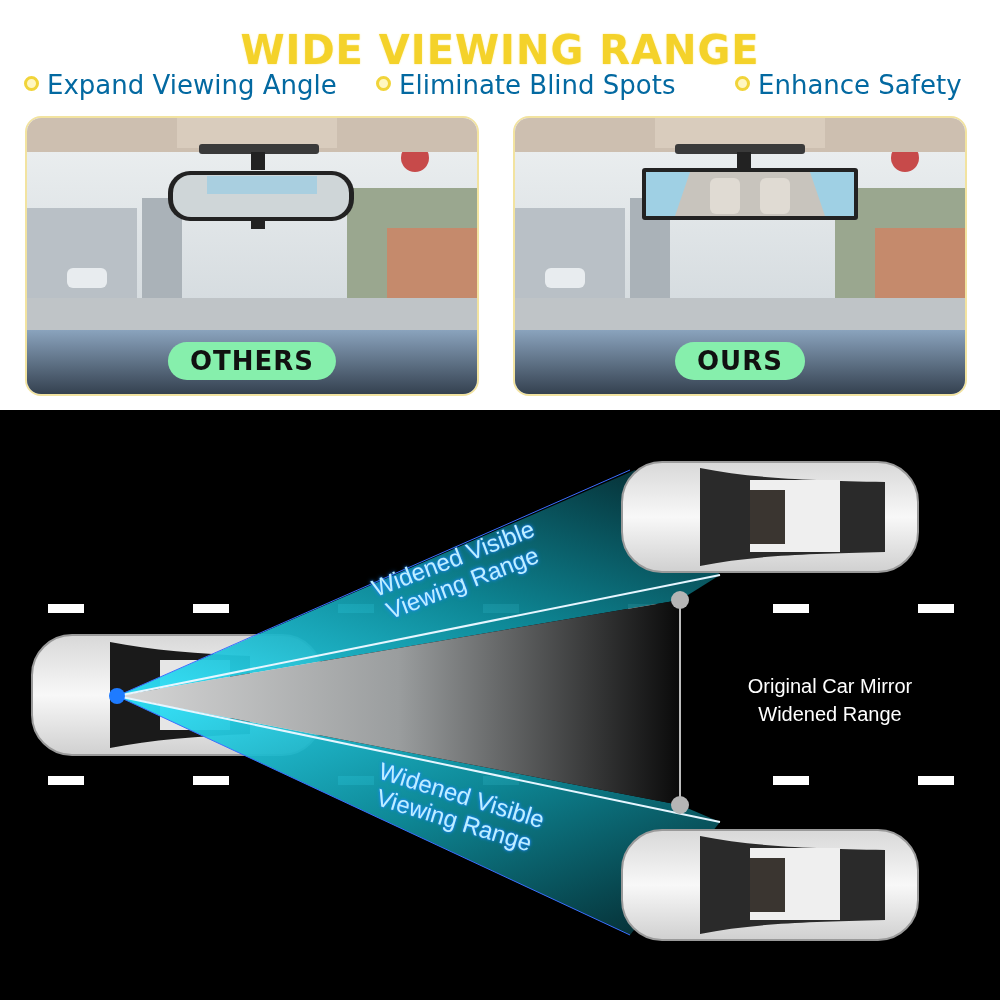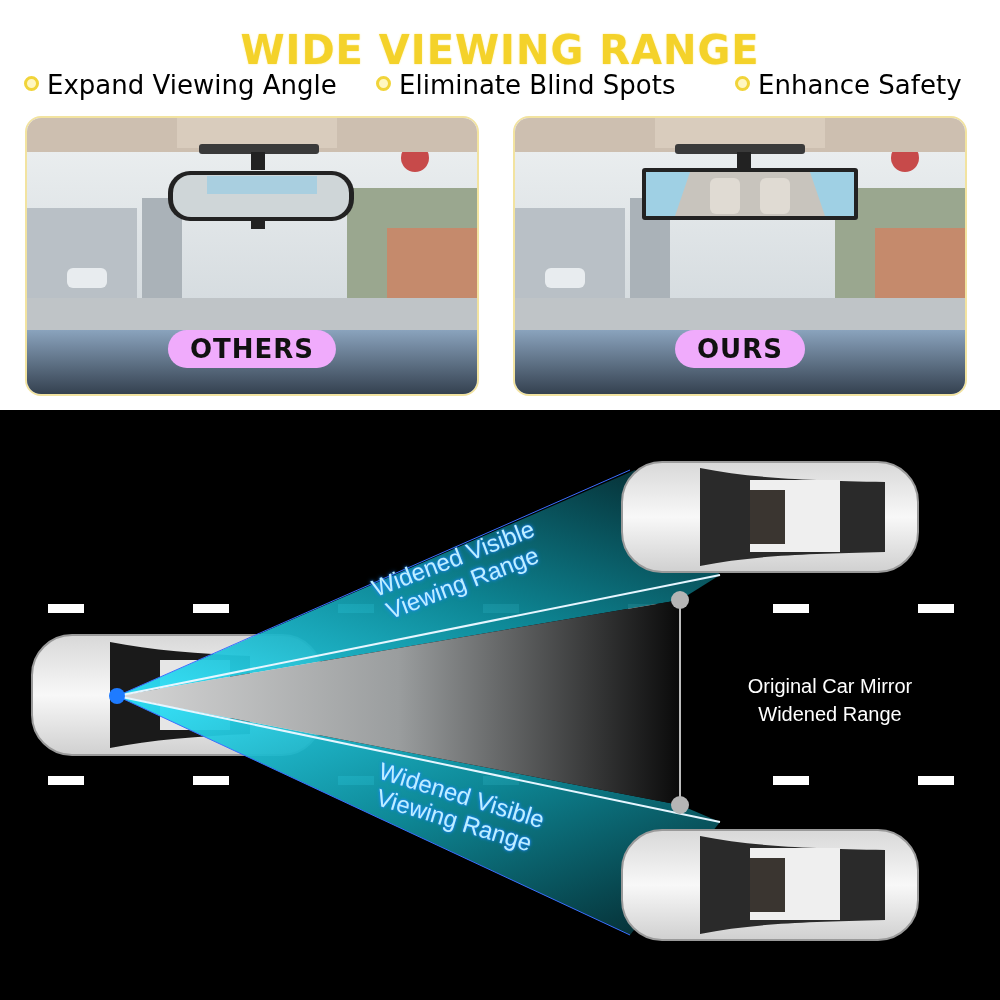--- a/index.html
+++ b/index.html
@@ -1,23 +1,23 @@
 <!DOCTYPE html>
 <html><head>
 <meta charset="utf-8">
 <style>
   html,body{margin:0;padding:0;}
   body{width:1000px;height:1000px;overflow:hidden;background:#fff;position:relative;font-family:"DejaVu Sans","Liberation Sans",sans-serif;}
   .title{position:absolute;left:0;top:10px;width:1000px;text-align:center;font-family:"DejaVu Sans",sans-serif;font-weight:bold;font-size:40px;letter-spacing:1px;color:#f4d22a;text-shadow:0 0 2px #fbe98c;margin-top:17px;}
   .bullets{position:absolute;left:0;top:70px;width:1000px;height:36px;}
-  .bullet{position:absolute;top:0;font-size:26px;color:#000000;white-space:nowrap;font-family:"DejaVu Sans",sans-serif;}
+  .bullet{position:absolute;top:0;font-size:26px;color:#0369a1;white-space:nowrap;font-family:"DejaVu Sans",sans-serif;}
   .bullet .dot{display:inline-block;width:9px;height:9px;border:3px solid #f1d43a;border-radius:50%;background:#fff7c2;margin-right:8px;vertical-align:middle;position:relative;top:-3px;}
   .panel{position:absolute;top:116px;width:454px;height:280px;border-radius:16px;overflow:hidden;border:2px solid #f2e3a0;box-sizing:border-box;}
   .panel .scene{position:absolute;inset:0;}
-  .badge{position:absolute;bottom:26px;left:50%;transform:translateX(-50%);background:#f0abfc;border-radius:22px;padding:4px 22px;font-weight:bold;font-size:26px;color:#111;font-family:"DejaVu Sans",sans-serif;letter-spacing:1px;}
+  .badge{position:absolute;bottom:14px;left:50%;transform:translateX(-50%);background:#86efac;border-radius:22px;padding:4px 22px;font-weight:bold;font-size:26px;color:#111;font-family:"DejaVu Sans",sans-serif;letter-spacing:1px;}
   .dark{position:absolute;left:0;top:410px;width:1000px;height:590px;background:#000;}
   .dark svg{position:absolute;left:0;top:0;}
   .label{position:absolute;color:#bfefff;font-family:"Liberation Sans",sans-serif;font-size:24px;line-height:26px;text-align:center;text-shadow:0 0 4px #1e88ff,0 0 2px #1e88ff;white-space:nowrap;}
   .orig{position:absolute;left:700px;top:262px;width:260px;text-align:center;color:#fff;font-family:"Liberation Sans",sans-serif;font-size:20px;line-height:28px;}
 </style>
 </head>
 <body>
 
 <div class="title">WIDE VIEWING RANGE</div>
 

